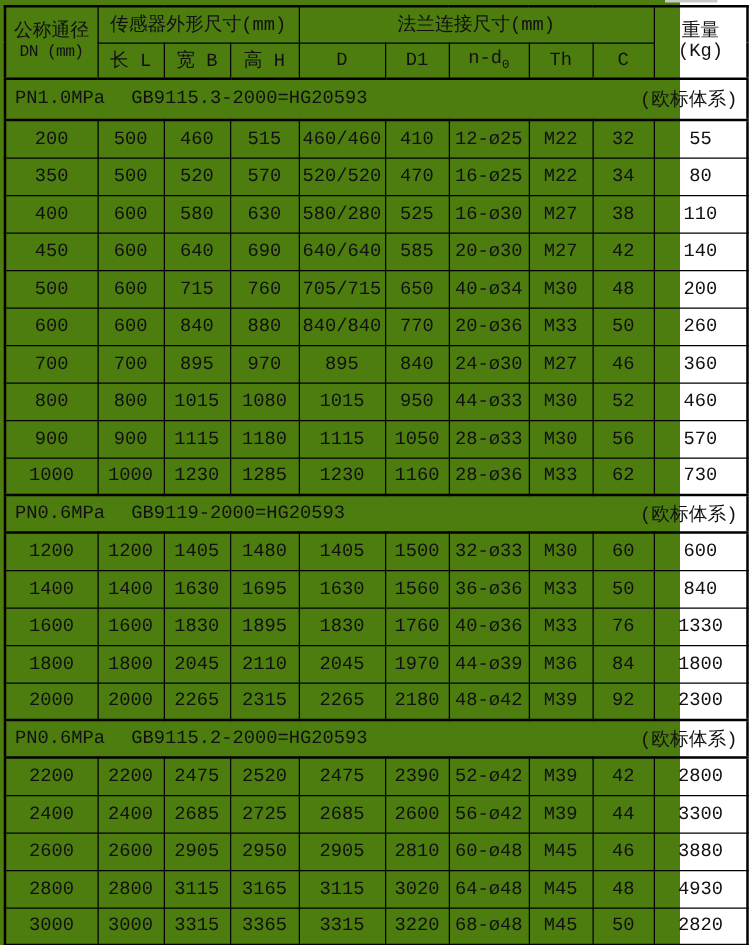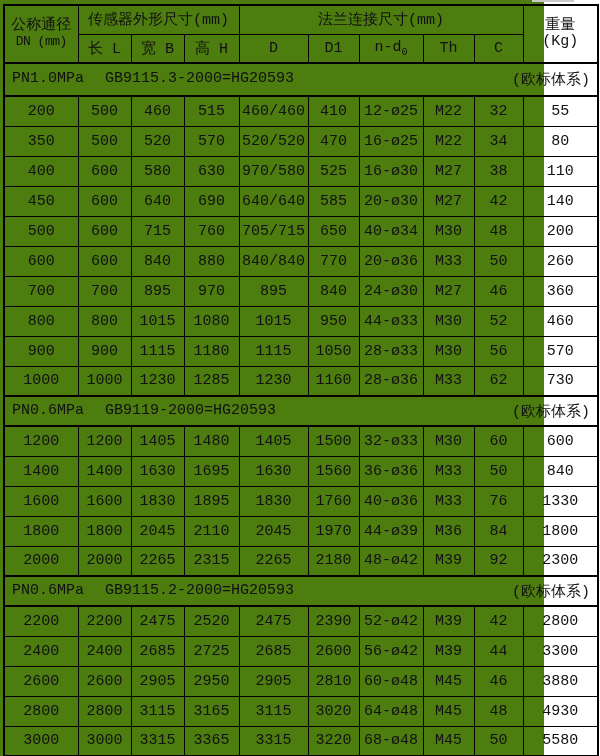--- a/index.html
+++ b/index.html
@@ -135,21 +135,21 @@
           <td>16-ø25</td>
           <td>M22</td>
           <td>34</td>
           <td>80</td>
         </tr>
         <tr class="data">
           <td>400</td>
           <td>600</td>
           <td>580</td>
           <td>630</td>
-          <td>970/580</td>
+          <td>580/280</td>
           <td>525</td>
           <td>16-ø30</td>
           <td>M27</td>
           <td>38</td>
           <td>110</td>
         </tr>
         <tr class="data">
           <td>450</td>
           <td>600</td>
           <td>640</td>
@@ -362,17 +362,17 @@
         <tr class="data">
           <td>3000</td>
           <td>3000</td>
           <td>3315</td>
           <td>3365</td>
           <td>3315</td>
           <td>3220</td>
           <td>68-ø48</td>
           <td>M45</td>
           <td>50</td>
-          <td>5580</td>
+          <td>2820</td>
         </tr>
       </tbody>
   </table>
 </div>
 
 </body></html>

